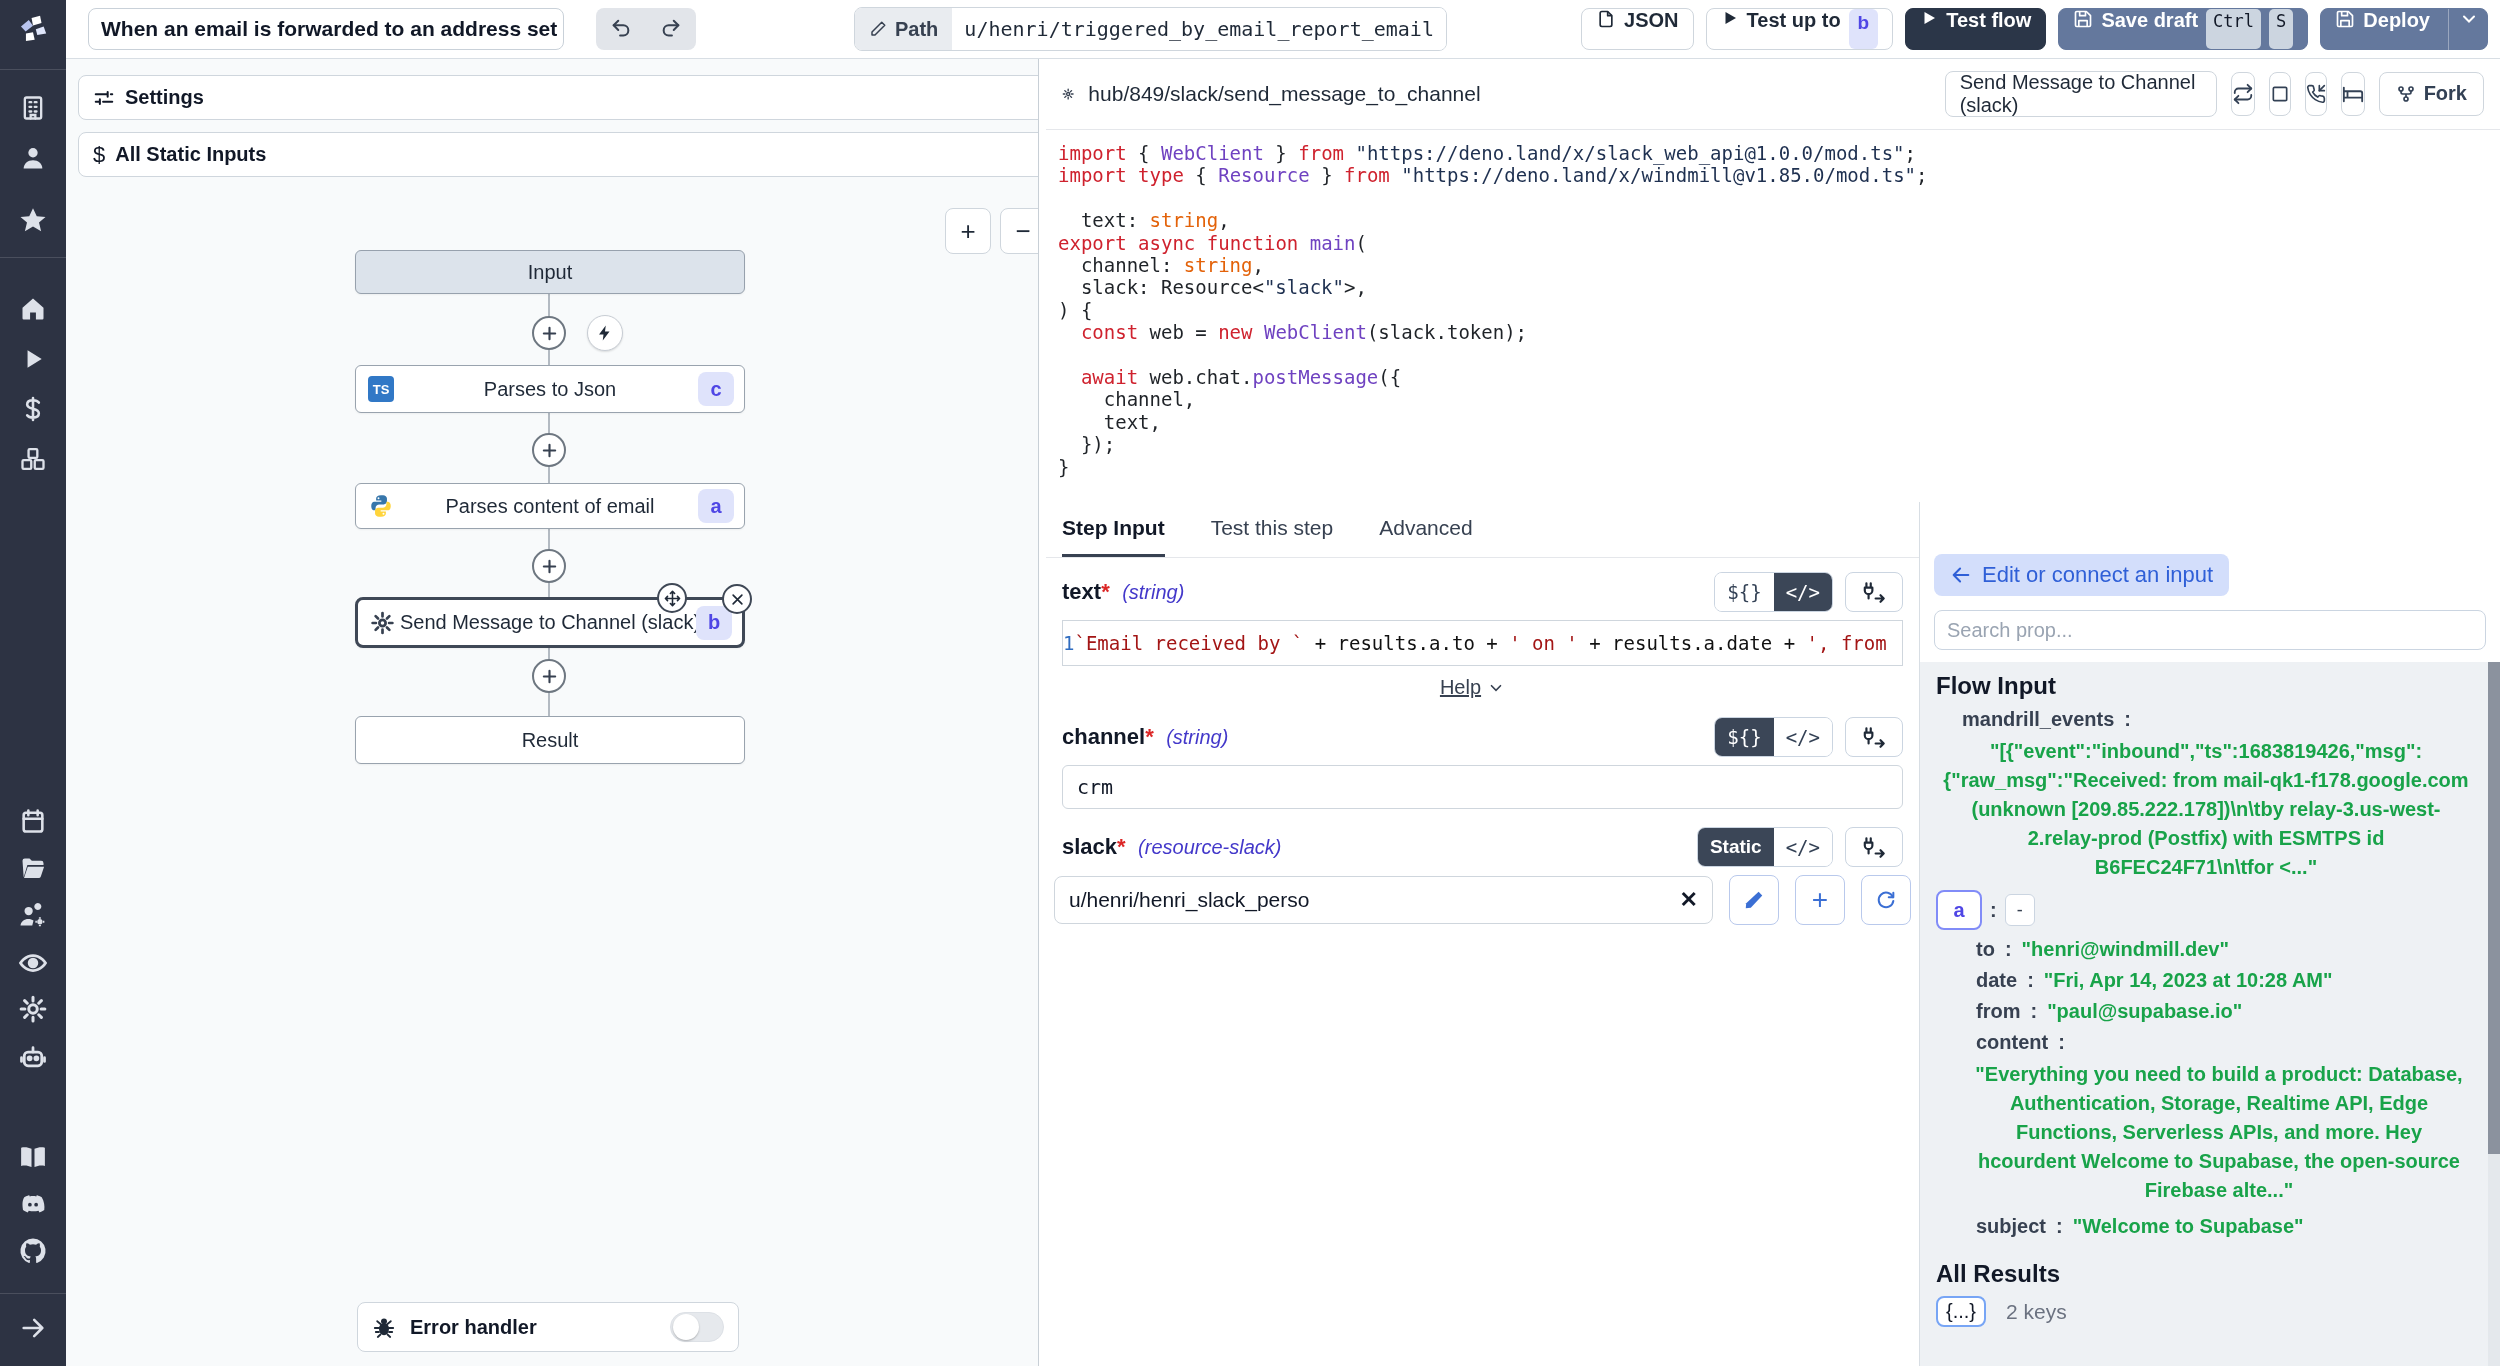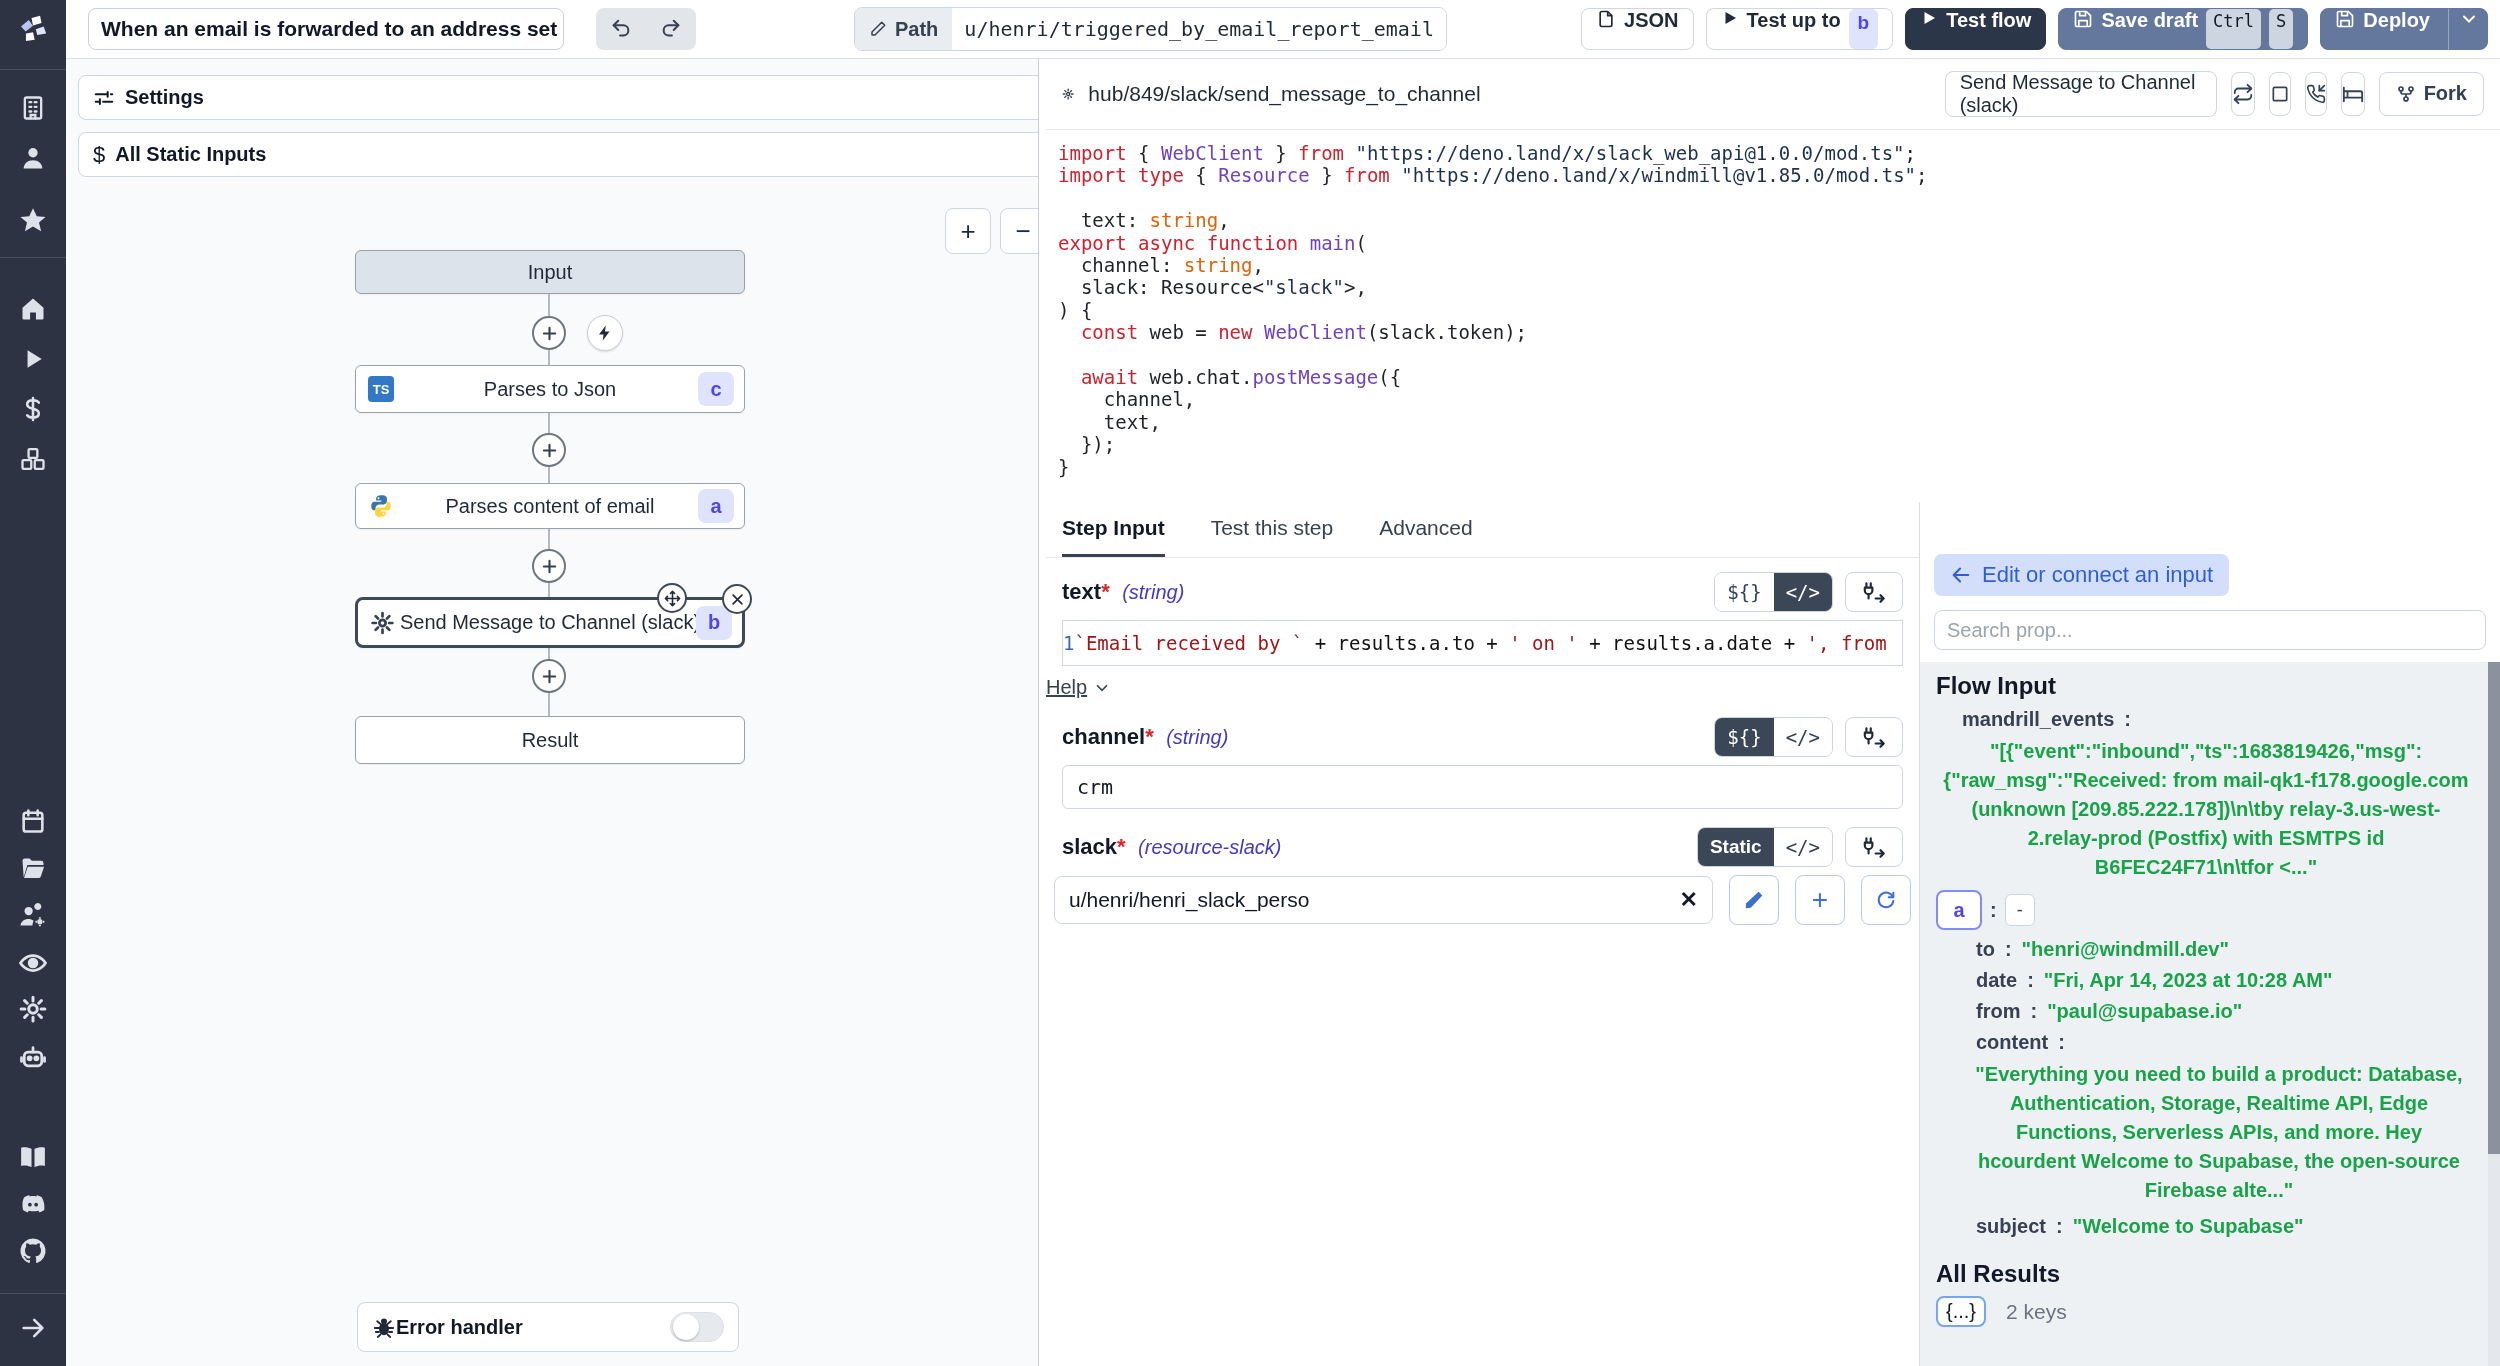--- a/index.html
+++ b/index.html
@@ -54,21 +54,21 @@
     align-items:center;justify-content:center;color:#374151;z-index:3;}
   .bolt-circle{position:absolute;left:521px;width:36px;height:36px;border-radius:50%;
     background:#fff;border:1px solid #c8cdd4;box-shadow:0 1px 2px rgba(0,0,0,.12);
     display:flex;align-items:center;justify-content:center;z-index:3;box-sizing:border-box;}
   .node-ctl{position:absolute;width:30px;height:30px;border-radius:50%;background:#fff;
     border:2px solid #3f4856;box-sizing:border-box;display:flex;align-items:center;
     justify-content:center;color:#1f2937;z-index:4;}
   #ts-icon{width:26px;height:26px;background:#3178c6;border-radius:4px;color:#fff;
     font-size:13px;font-weight:700;display:flex;align-items:center;justify-content:center;}
   #error-box{position:absolute;left:291px;top:1244px;width:382px;height:50px;background:#fff;
-    border:1px solid #cfd6dd;border-radius:8px;display:flex;align-items:center;gap:0;
+    border:1px solid #cfd6dd;border-radius:8px;display:flex;align-items:center;gap:14px;
     padding:0 14px;box-sizing:border-box;font-size:20px;font-weight:700;color:#111827;}
   #error-toggle{position:absolute;right:14px;width:54px;height:30px;border-radius:15px;
     background:#e6e9ed;border:1px solid #dde1e6;box-sizing:border-box;}
   #error-toggle .knob{position:absolute;left:2px;top:1px;width:26px;height:26px;border-radius:50%;
     background:#fff;box-shadow:0 1px 2px rgba(0,0,0,.25);}
   
   #step-panel{position:absolute;left:1046px;top:58px;right:0;bottom:0;background:#fff;}
   #step-header{position:absolute;left:0;top:0;right:0;height:72px;border-bottom:1px solid #e5e7eb;
     display:flex;align-items:center;padding:0 16px;box-sizing:border-box;gap:14px;}
   #hub-path{font-size:21px;color:#1f2937;}
@@ -101,21 +101,21 @@
   .seg>div{padding:0 12px;display:flex;align-items:center;font-size:19px;font-family:"DejaVu Sans Mono",monospace;}
   .seg .on{background:#3b4657;color:#fff;}
   .seg .off{background:#fff;color:#334155;}
   .seg .static-lbl{font-family:"Liberation Sans",sans-serif;font-weight:700;}
   .plug-btn{width:56px;height:38px;border:1px solid #cbd5e1;border-radius:8px;background:#fff;
     display:flex;align-items:center;justify-content:center;color:#1f2937;}
   #expr-editor{display:flex;border:1px solid #cfd6dd;margin:0 16px;height:44px;align-items:center;
     font-family:"DejaVu Sans Mono",monospace;font-size:19px;overflow:hidden;background:#fff;}
   #expr-gutter{width:40px;text-align:center;color:#2f6cc0;}
   #expr-line{white-space:pre;}
-  #help-row{display:flex;justify-content:flex-start;align-items:center;gap:6px;margin:10px 20px 0 0;
+  #help-row{display:flex;justify-content:center;align-items:center;gap:6px;margin:10px 20px 0 0;
     font-size:20px;color:#374151;}
   #help-label{text-decoration:underline;}
   .text-input{box-sizing:border-box;height:44px;border:1px solid #cfd6dd;border-radius:6px;margin:0 16px;
     display:flex;align-items:center;padding:0 14px;font-family:"DejaVu Sans Mono",monospace;
     font-size:20px;color:#111827;background:#fff;}
   #slack-row{display:flex;gap:16px;margin:0 8px;align-items:center;}
   #resource-input{flex:1;box-sizing:border-box;height:48px;border:1px solid #cfd6dd;border-radius:8px;
     display:flex;align-items:center;padding:0 14px;font-size:21px;color:#111827;}
   #resource-clear{margin-left:auto;font-size:22px;color:#111827;font-weight:700;}
   .res-btn{width:48px;height:48px;border:1px solid #b9c9ec;border-radius:8px;background:#fff;

